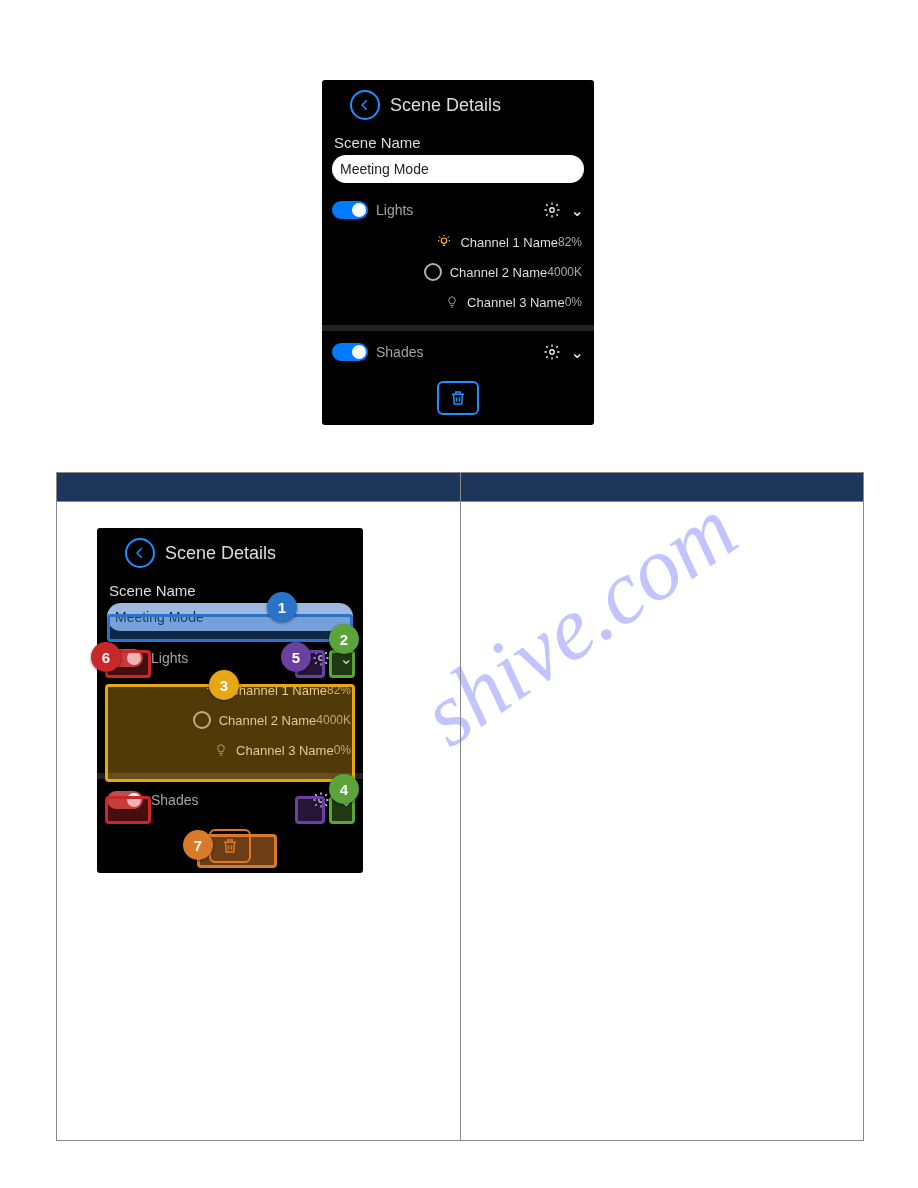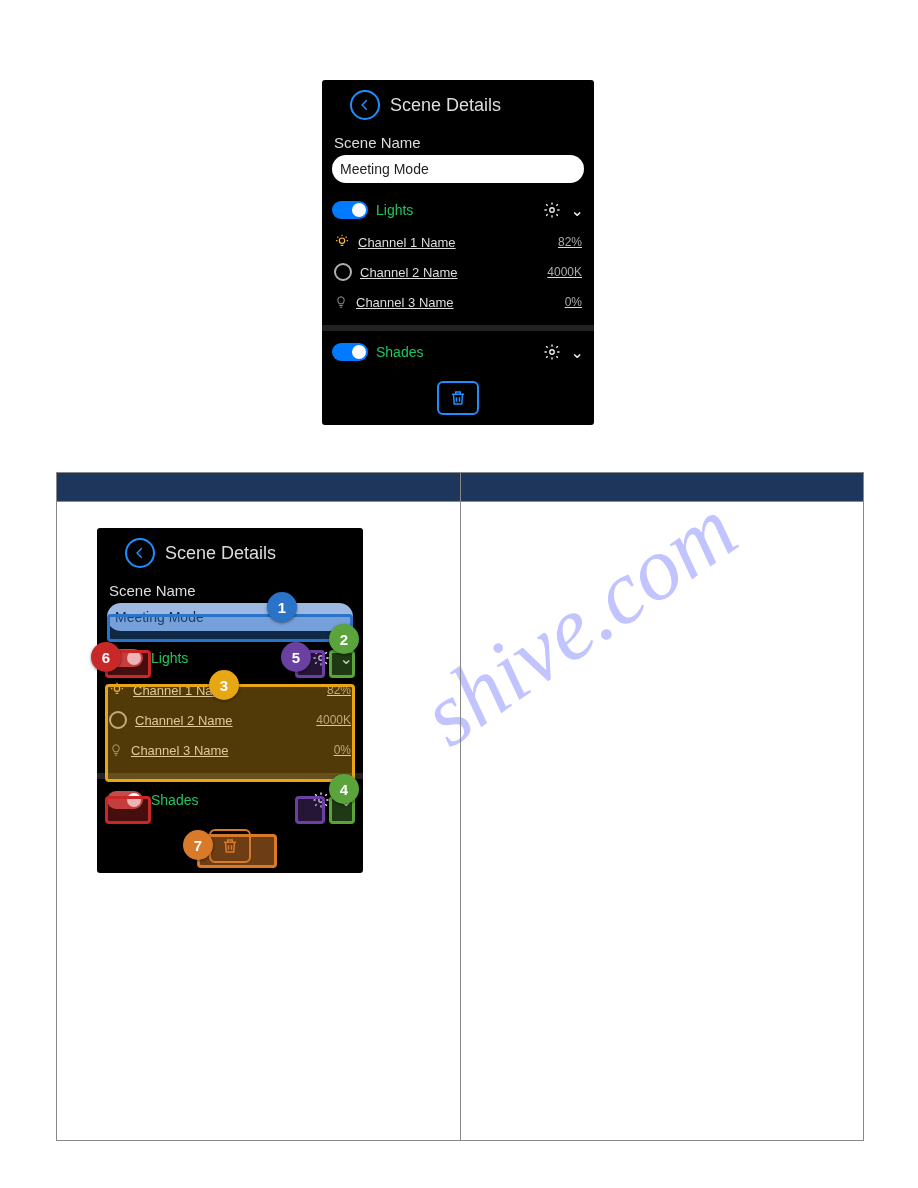--- a/index.html
+++ b/index.html
@@ -14,29 +14,29 @@
   .app{background:#000;color:#ddd;border-radius:3px;box-sizing:border-box;position:relative;}
   .app-hdr{display:flex;align-items:center;gap:10px;padding:10px 10px 4px;margin-left:18px;}
   .back{width:26px;height:26px;border:2px solid #1f8fff;border-radius:50%;display:flex;
         align-items:center;justify-content:center;color:#1f8fff;font-size:16px;}
   .title{color:#ddd;font-size:18px;}
   .label{font-size:15px;color:#ddd;padding:10px 12px 4px;text-align:left;}
   .field{margin:0 10px 6px;background:#fff;color:#222;border-radius:14px;padding:6px 8px;
          font-size:14px;text-align:left;}
   .group{padding:4px 10px;}
   .row{display:flex;align-items:center;justify-content:space-between;height:34px;}
-  .row-left{display:flex;align-items:center;gap:8px;font-size:14px;color:#22c55e;}
+  .row-left{display:flex;align-items:center;gap:8px;font-size:14px;color:#a3a3a3;}
   .row-right{display:flex;align-items:center;gap:10px;}
   .tog{width:36px;height:18px;border-radius:9px;background:#007aff;position:relative;}
   .tog::after{content:'';position:absolute;width:14px;height:14px;background:#fff;border-radius:50%;
               top:2px;right:2px;}
   .gear{width:18px;height:18px;color:#eee;}
   .chev{font-size:16px;color:#eee;}
-  .chan{display:flex;align-items:center;justify-content:space-between;font-size:13px;
-        color:#ddd;height:30px;padding:0 2px;text-decoration:underline;}
+  .chan{display:flex;align-items:center;justify-content:flex-end;font-size:13px;
+        color:#ddd;height:30px;padding:0 2px;}
   .chan-left{display:flex;align-items:center;gap:8px;}
   .bulb{width:16px;height:16px;color:#ffb53b;}
   .circleico{width:14px;height:14px;border:2px solid #b0b0b0;border-radius:50%;}
   .bulboff{width:14px;height:14px;color:#888;}
   .val{color:#aaa;font-size:12px;}
   .trash-row{display:flex;justify-content:center;padding:8px 0 10px;}
   .trash{width:38px;height:30px;border:2px solid #1f8fff;border-radius:6px;display:flex;
          align-items:center;justify-content:center;color:#1f8fff;}
 
   

